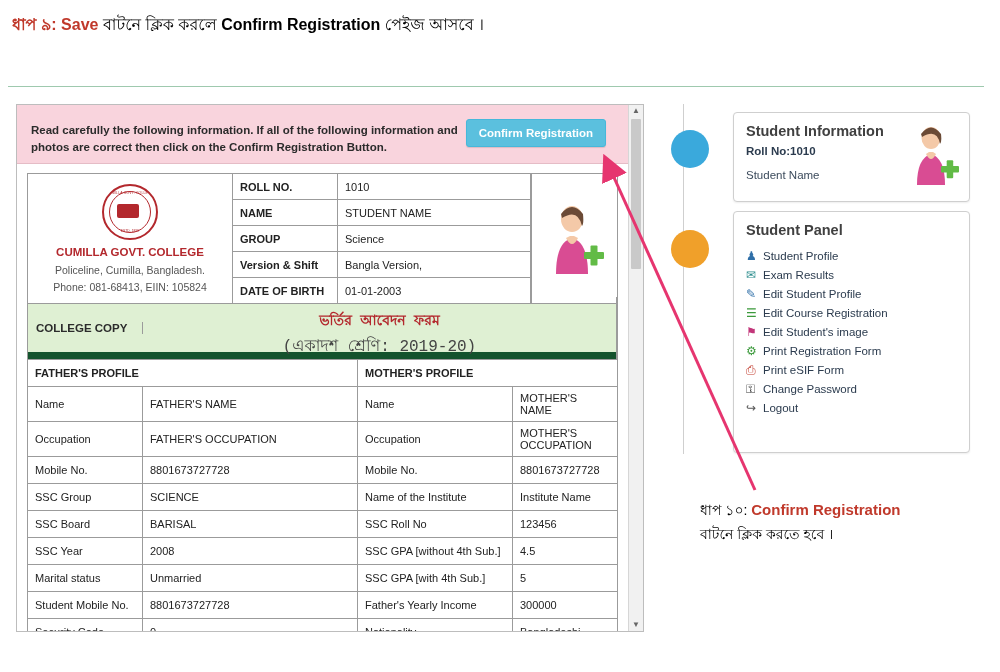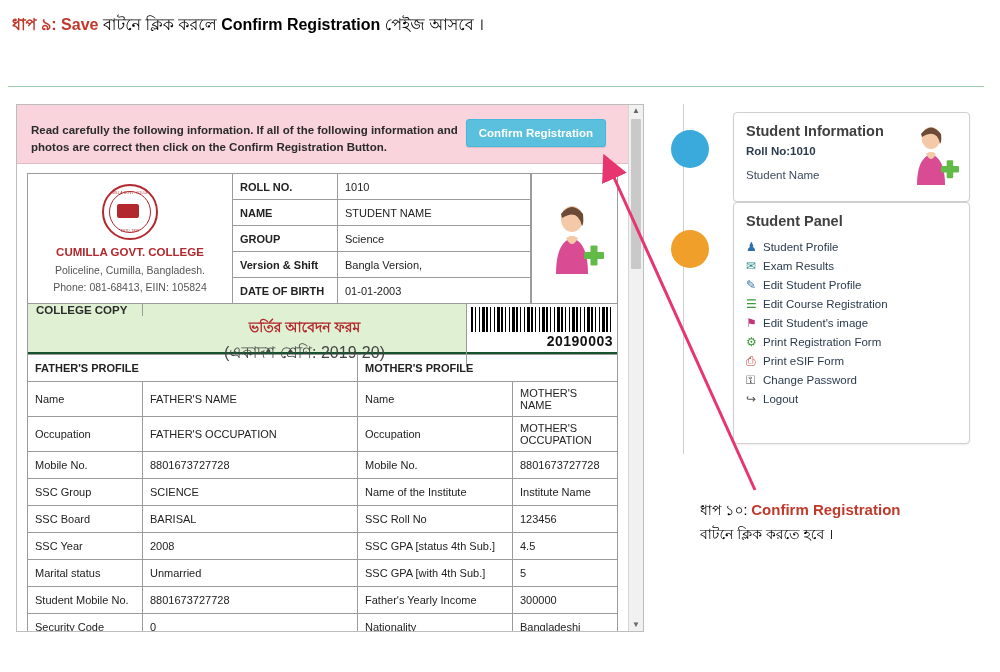--- a/index.html
+++ b/index.html
@@ -142,32 +142,33 @@
     position: relative;
   }
   .avatar {
     position: absolute; left: 50%; top: 50%;
     transform: translate(-50%,-50%);
     width: 62px; height: 74px;
   }
 
   .title-row {
     display: flex; background: #dff0d3;
-    border-bottom: 2px solid #14532d;
-    height: 48px; align-items: flex-start;
+    border-bottom: 7px solid #14532d;
+    height: 48px; align-items: center;
   }
   .copy-cell {
     width: 115px; box-sizing: border-box;
     border-right: 1px solid #9b9b9b;
     display: flex; align-items: center; padding-left: 8px;
     font-weight: bold; font-size: 11.5px; color: #2b2b2b;
   }
   .title-cell {
     flex: 1; text-align: center; padding-top: 12px;
     border-right: 1px solid #9b9b9b;
+    font-family: Liberation Mono, monospace;
   }
   .title-bn { color: #b3282d; font-weight: bold; font-size: 14px; }
   .title-sub { color: #444; font-size: 16px; margin-top: 0; }
   .barcode-cell {
     width: 150px; box-sizing: border-box; background: #fff;
     position: relative; padding: 3px 4px;
   }
   .barcode {
     height: 25px; width: 140px;
     background: repeating-linear-gradient(to right,
@@ -205,21 +206,21 @@
   .dot-orange { left: 671px; top: 230px; background: #f0a02a; }
 
   .card {
     position: absolute;
     background: #fff;
     border: 1px solid #cfcfcf;
     border-radius: 4px;
     box-shadow: 0 1px 2px rgba(0,0,0,.07);
   }
   .card-info { left: 733px; top: 112px; width: 235px; height: 88px; }
-  .card-panel { left: 733px; top: 202px; width: 235px; height: 240px; }
+  .card-panel { left: 733px; top: 211px; width: 235px; height: 240px; }
 
   .card-title {
     font-size: 14.5px; font-weight: bold; color: #404040;
     padding: 10px 12px 2px;
   }
   .card-line { font-size: 11.5px; color: #2b3b4e; padding: 4px 12px; font-weight: bold;}
   .card-line.light { font-weight: normal; color: #3c4b5c; padding-top: 8px;}
 
   .avatar-sm {
     position: absolute; right: 8px; top: 10px; width: 54px; height: 64px;
@@ -327,24 +328,20 @@
           </svg>
         </div>
       </div>
 
       <div class="title-row">
         <div class="copy-cell">COLLEGE COPY</div>
         <div class="title-cell">
           <div class="title-bn">ভর্তির আবেদন ফরম</div>
           <div class="title-sub">(একাদশ শ্রেণি: 2019-20)</div>
         </div>
-        <div class="barcode-cell">
-          <div class="barcode"></div>
-          <div class="barcode-num">20190003</div>
-        </div>
       </div>
 
       <table class="grid-table">
         <tbody>
             <tr>
           <td class="hdr" colspan="2">FATHER'S PROFILE</td>
           <td class="hdr" colspan="2">MOTHER'S PROFILE</td>
         </tr>
         <tr>
           <td class="w-a">Name</td>
@@ -377,21 +374,21 @@
         </tr>
         <tr>
           <td>SSC Board</td>
           <td>BARISAL</td>
           <td>SSC Roll No</td>
           <td>123456</td>
         </tr>
         <tr>
           <td>SSC Year</td>
           <td>2008</td>
-          <td>SSC GPA [status 4th Sub.]</td>
+          <td>SSC GPA [without 4th Sub.]</td>
           <td>4.5</td>
         </tr>
         <tr>
           <td>Marital status</td>
           <td>Unmarried</td>
           <td>SSC GPA [with 4th Sub.]</td>
           <td>5</td>
         </tr>
         <tr>
           <td>Student Mobile No.</td>

